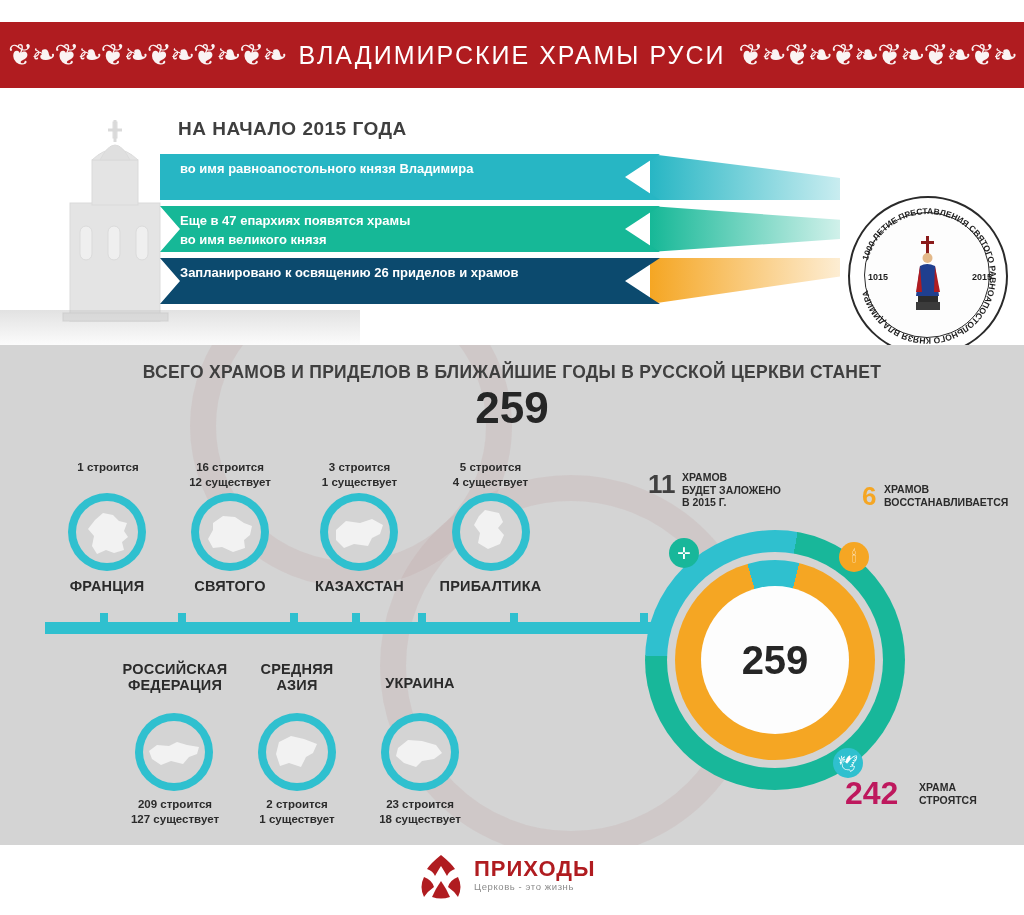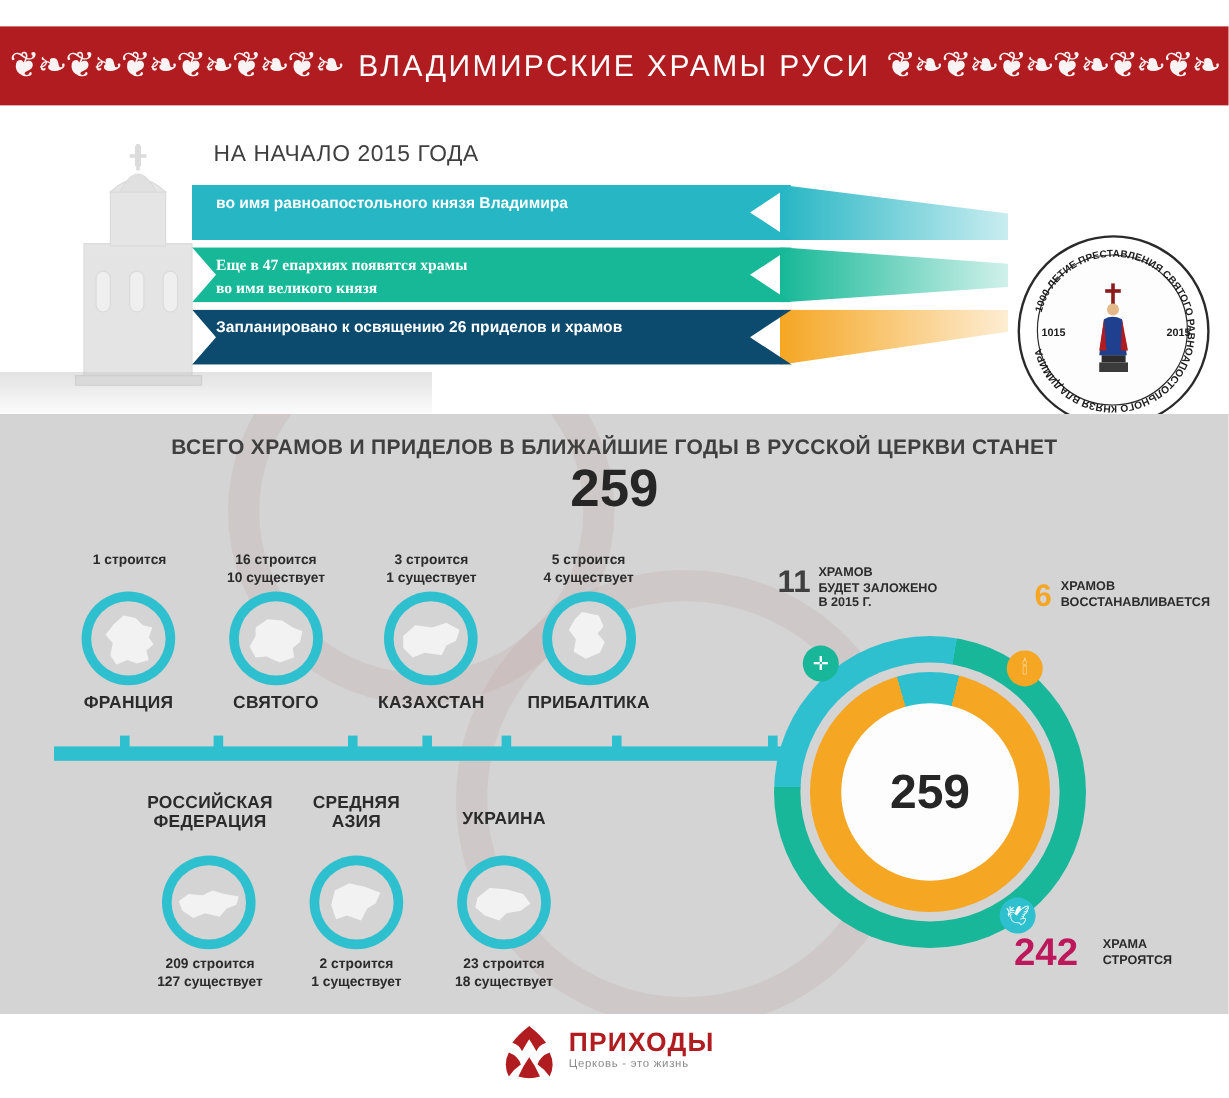--- a/index.html
+++ b/index.html
@@ -69,21 +69,21 @@
     position: absolute;
     left: 0; top: 222px;
     width: 360px; height: 40px;
     background: linear-gradient(to bottom, #e2e2e2, #ffffff);
   }
   .top-title {
     position: absolute;
     left: 178px; top: 30px;
     color: #3f3f3f;
     font-size: 19px;
-    font-weight: normal;
+    font-weight: bold;
     letter-spacing: .5px;
   }
 
   .ribbon {
     position: absolute;
     height: 46px;
     color: #ffffff;
     font-size: 13px;
     font-weight: bold;
     line-height: 1.45;
@@ -93,21 +93,20 @@
   .ribbon span { display: block; }
   .ribbon-1 {
     left: 160px; top: 66px; width: 500px;
     background: #27b6c4;
     clip-path: polygon(0 0, 100% 0, 93% 50%, 100% 100%, 0 100%);
   }
   .ribbon-2 {
     left: 160px; top: 118px; width: 500px;
     background: #16b897;
     clip-path: polygon(0 0, 100% 0, 93% 50%, 100% 100%, 0 100%, 4% 50%);
-    font-family: Liberation Serif, serif;
   }
   .ribbon-3 {
     left: 160px; top: 170px; width: 500px;
     background: #0c4a6e;
     clip-path: polygon(0 0, 100% 0, 93% 50%, 100% 100%, 0 100%, 4% 50%);
   }
   .flow-1 {
     position: absolute;
     left: 650px; top: 66px; width: 190px; height: 46px;
     background: linear-gradient(to right, #27b6c4, rgba(39,182,196,.25));
@@ -419,21 +418,21 @@
             <path class="map-shape" d="M20 3 l10 2 6 6 8 2 -3 8 4 6 -6 5 2 8 -10 3 -8-3 -9 4 -5-8 2-10 -6-7 7-9 z"></path>
           </svg>
         </div>
       </div>
       <div class="node-label" style="left:37px; top:233px; width:140px;">ФРАНЦИЯ</div>
     </div>
 
     <div class="node">
       <div class="node-stats" style="left:150px; top:115px; width:160px;">
         <div>16 строится</div>
-        <div>10 существует</div>
+        <div>12 существует</div>
       </div>
       <div class="ring" style="left:191px; top:148px; width:78px; height:78px;">
         <div class="ring-inner" style="width:62px; height:62px;">
           <svg width="50" height="42" viewBox="0 0 50 42">
             <path class="map-shape" d="M8 12 l10-7 12 1 9 6 8 3 -2 9 -6 5 1 8 -12 4 -11-5 -9 1 -5-9 5-9 z"></path>
           </svg>
         </div>
       </div>
       <div class="node-label" style="left:150px; top:233px; width:160px;">СВЯТОГО</div>
     </div>

